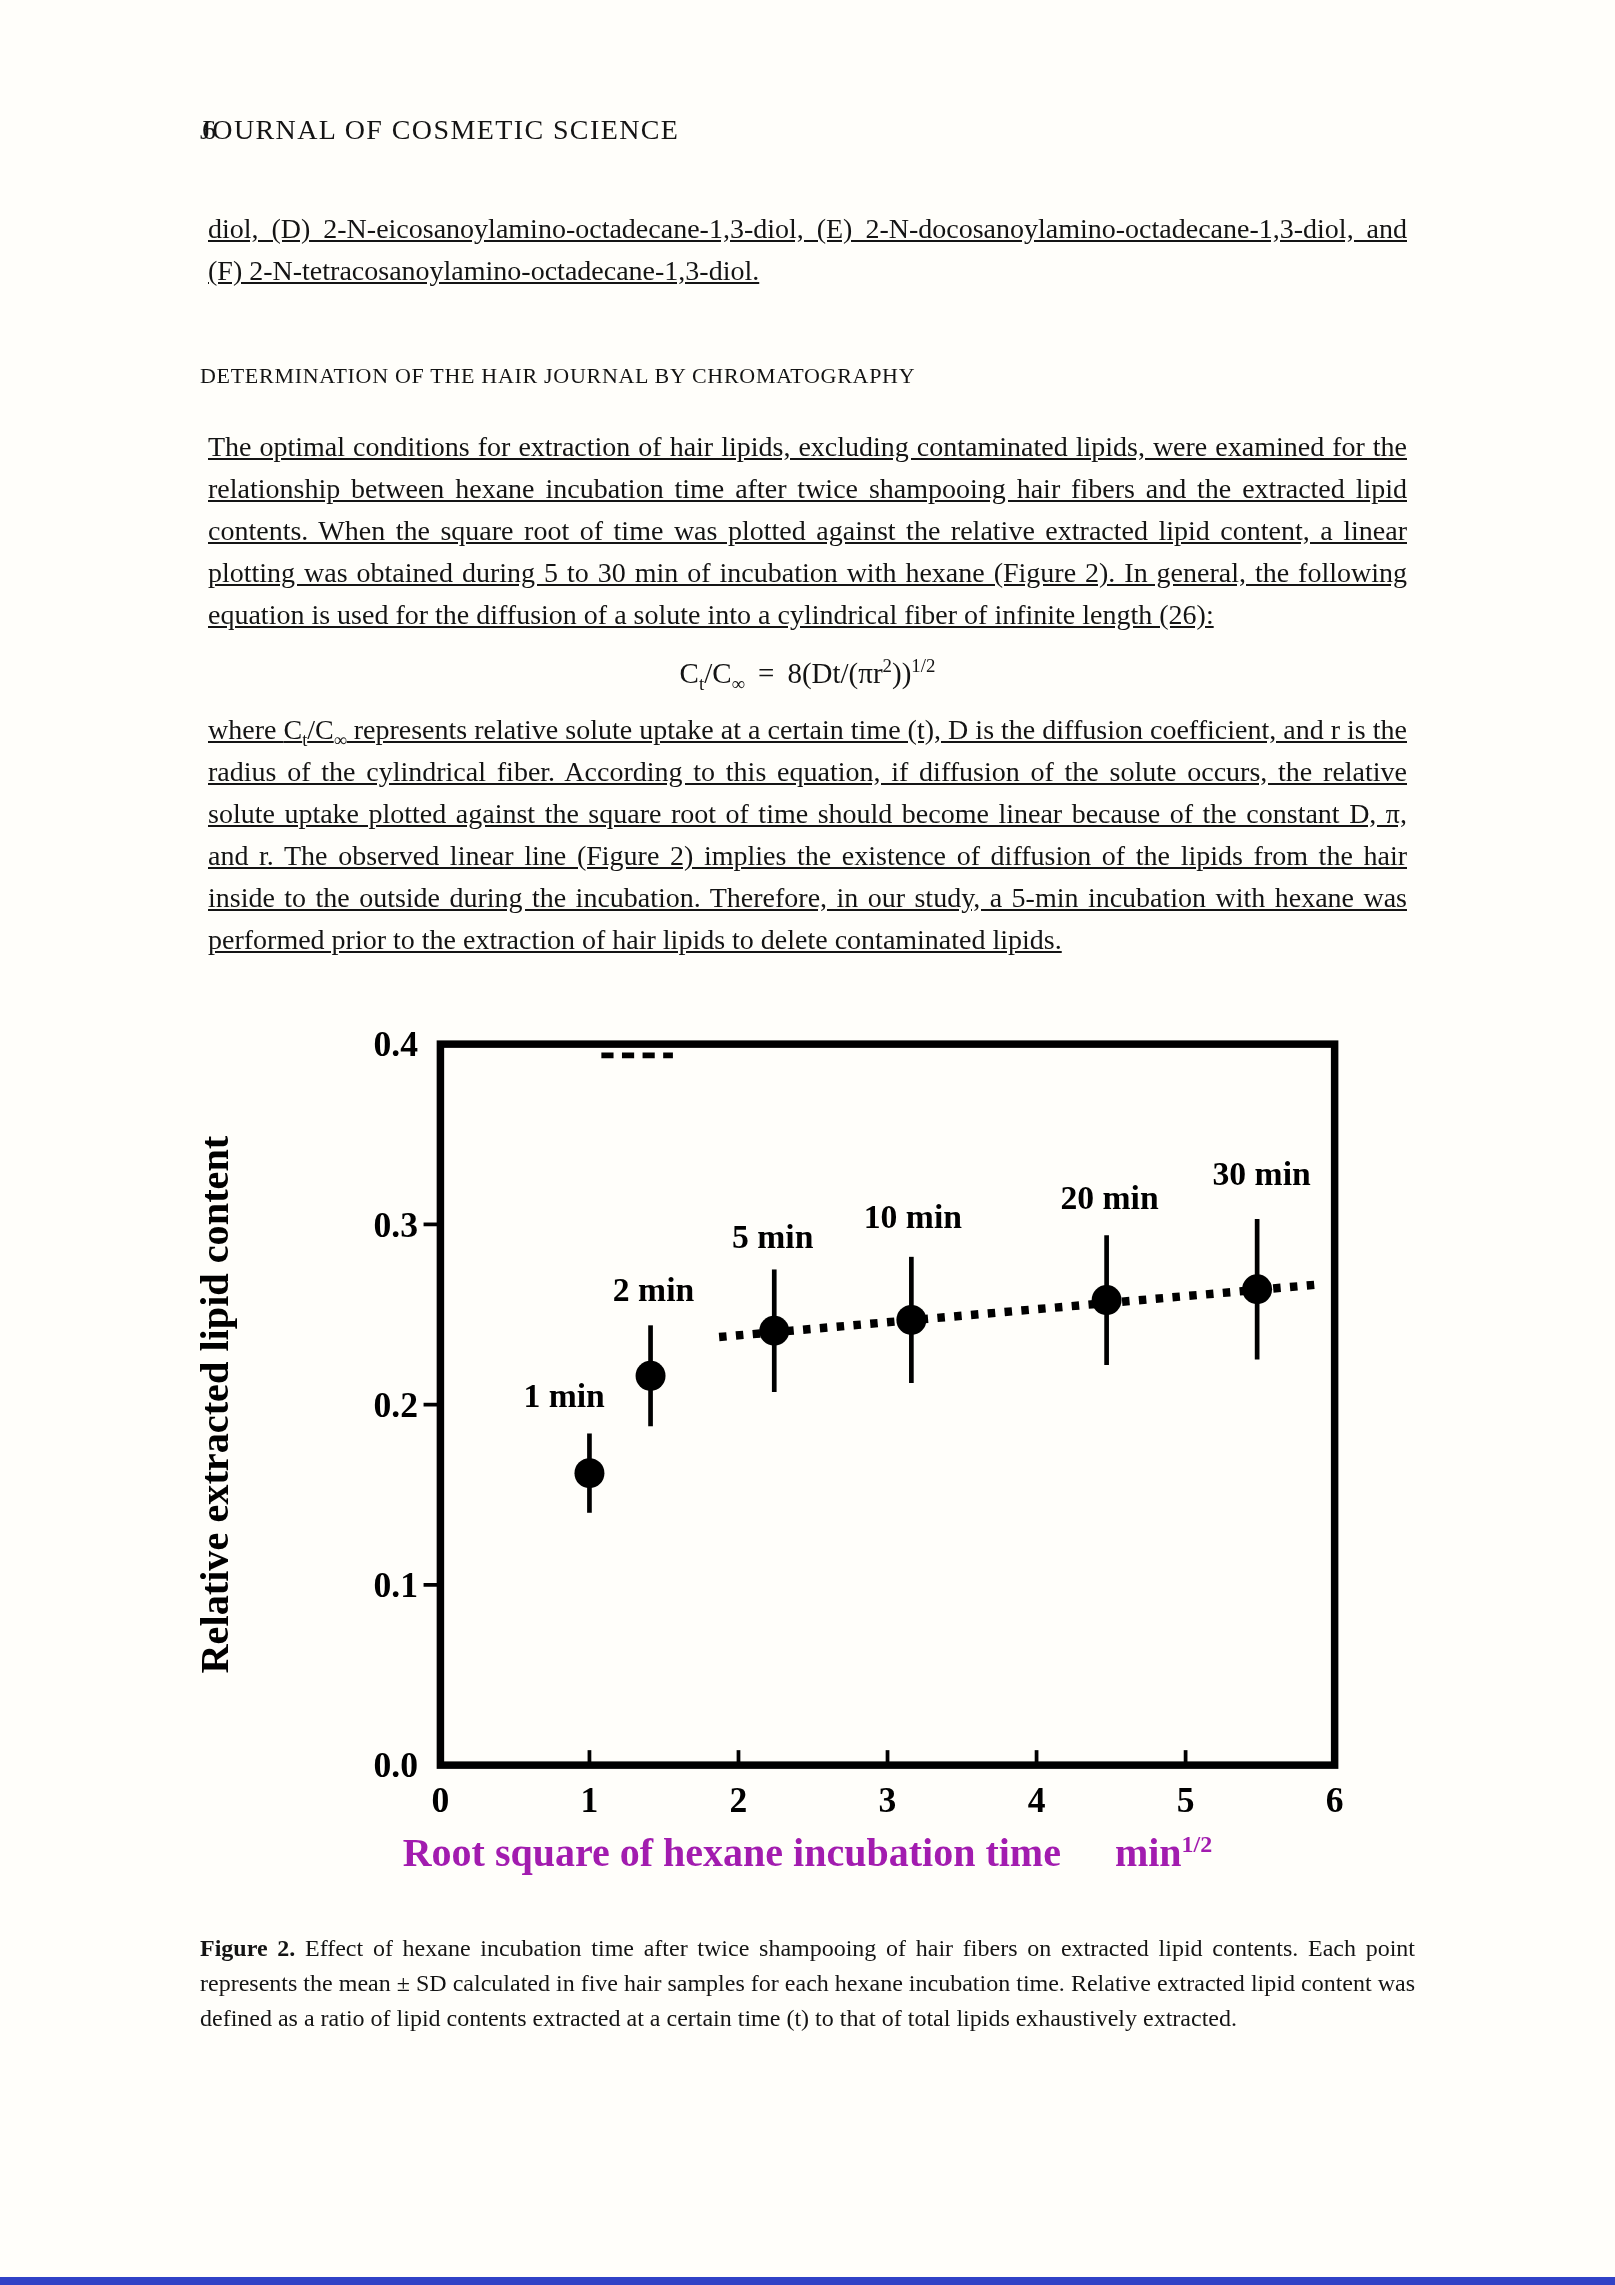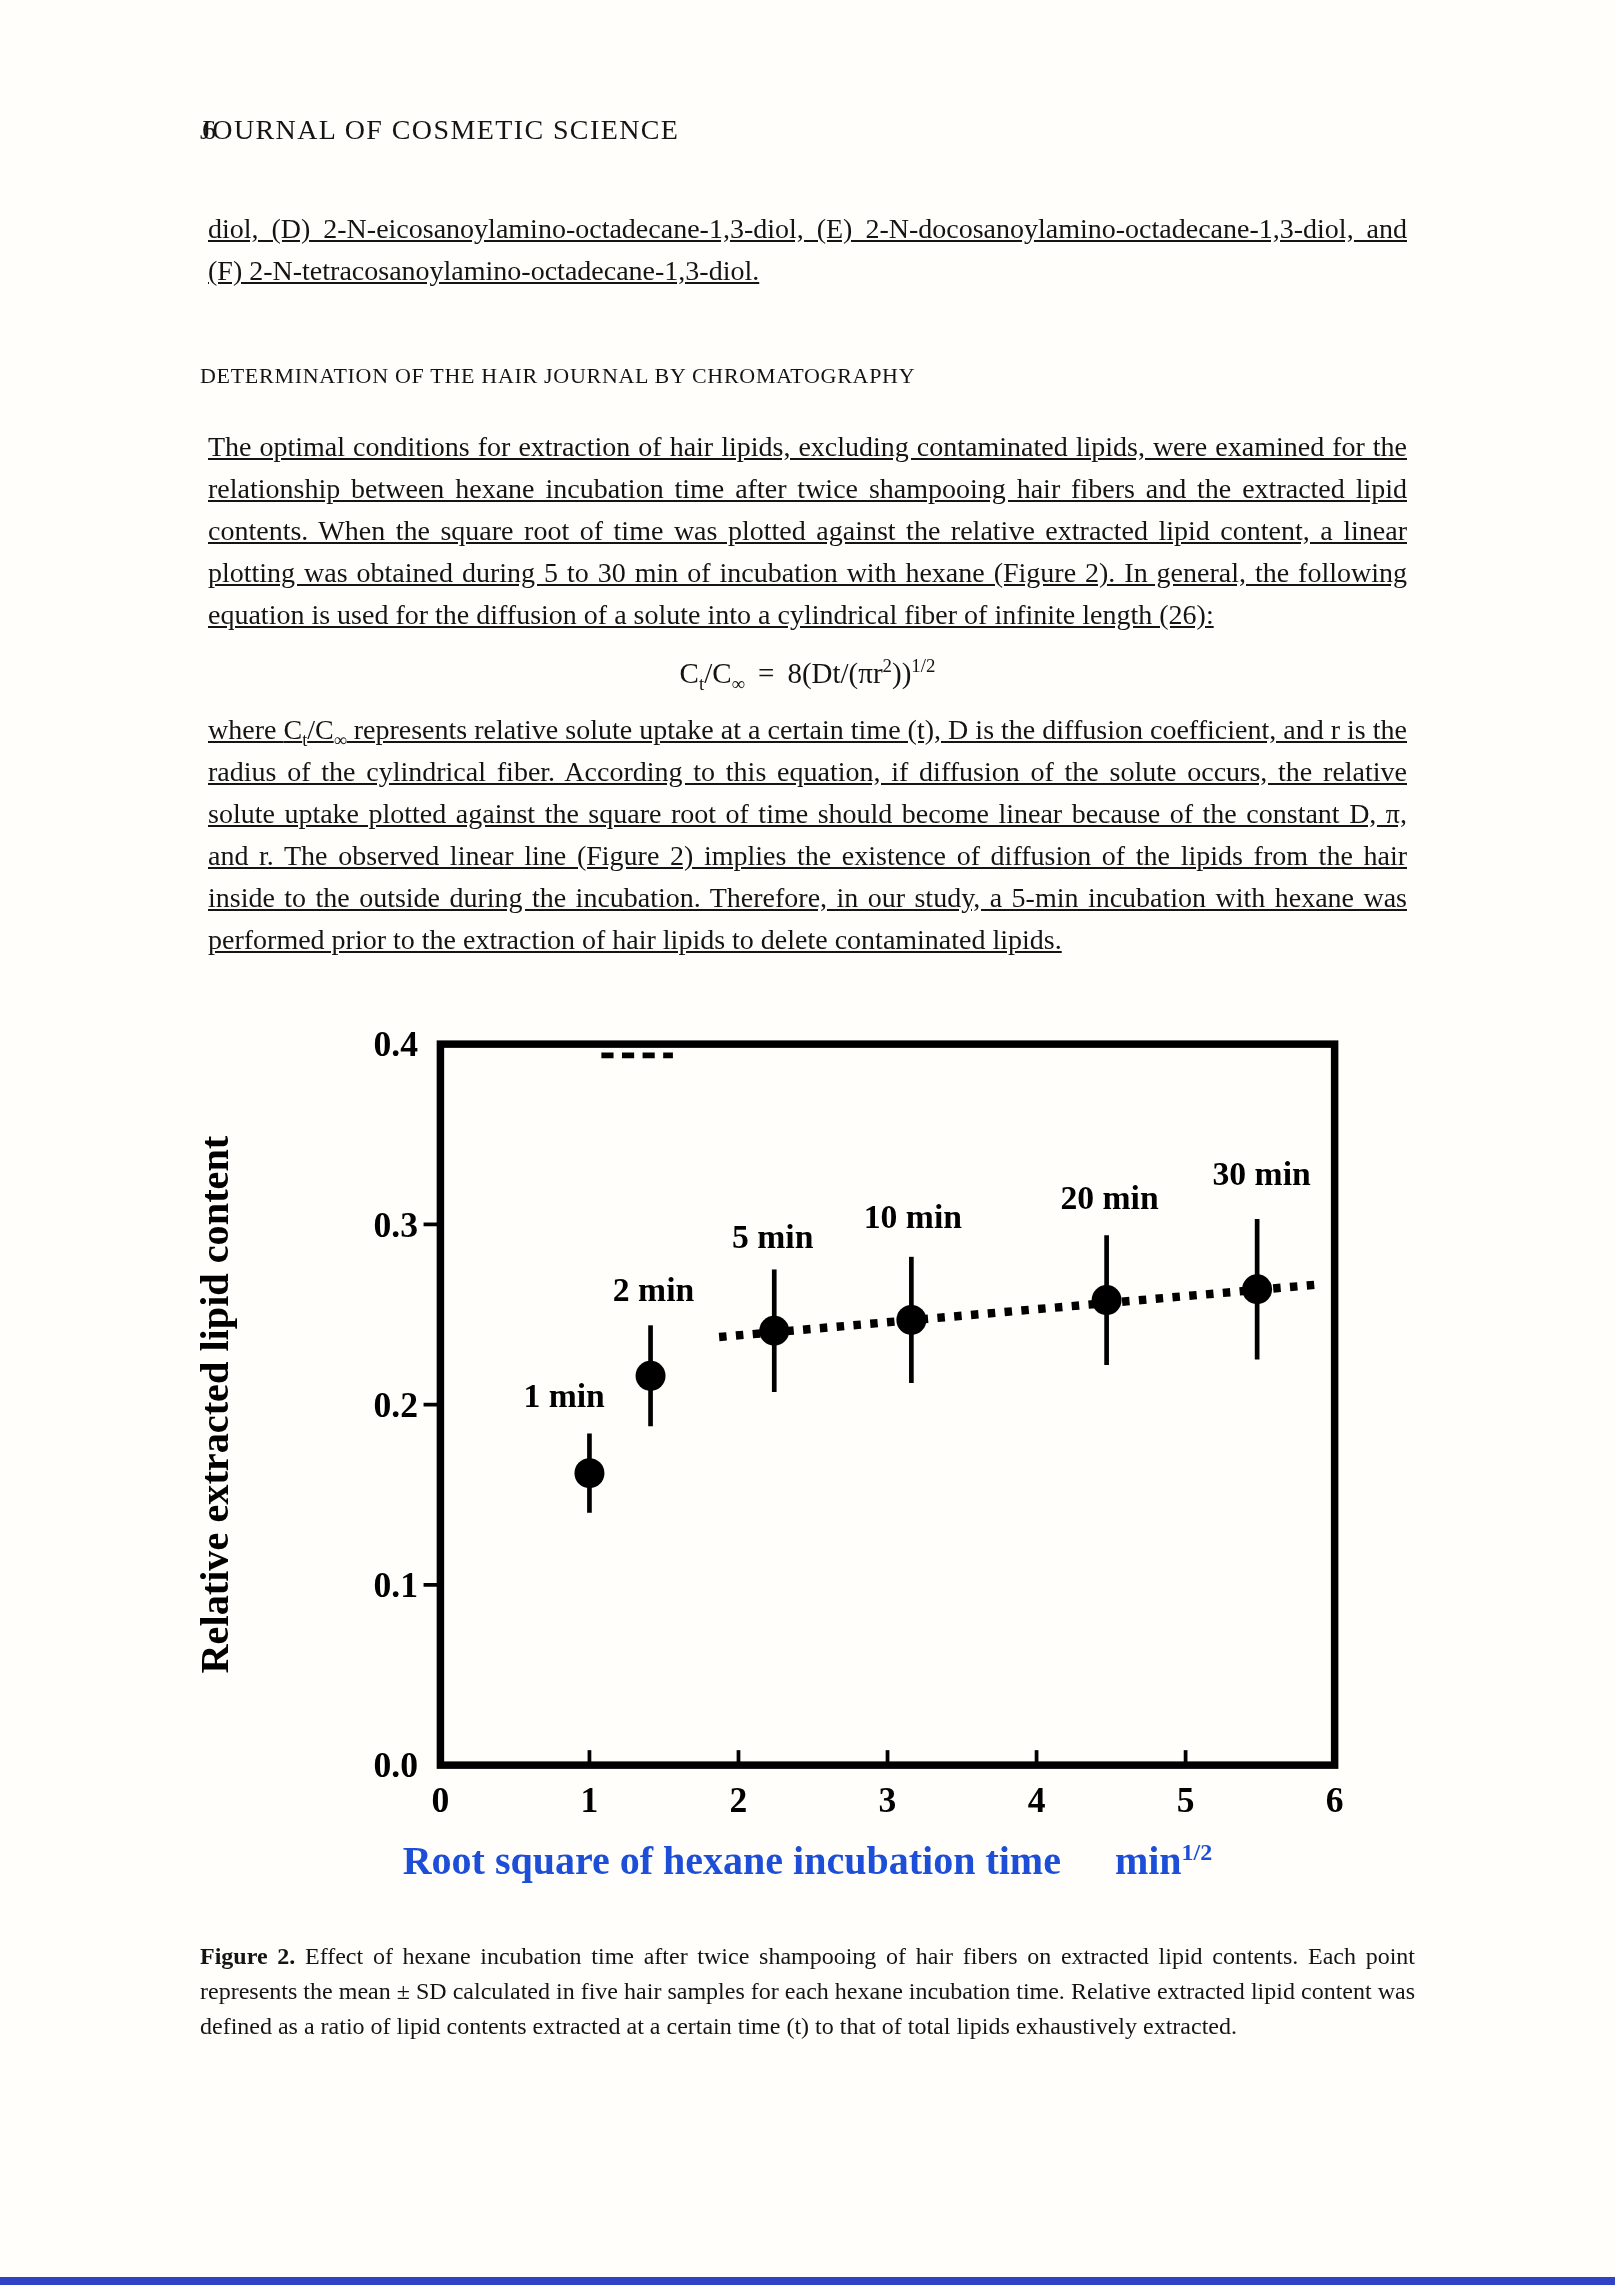--- a/index.html
+++ b/index.html
@@ -41,21 +41,21 @@
 
   .figure { margin: 41px 0 0 0; }
   #figure-chart { display: block; margin-left: -13px; }
 
   .tick-label   { font-family: "Liberation Serif", serif; font-size: 38px; font-weight: bold; fill: #000; }
   .pt-label     { font-family: "Liberation Serif", serif; font-size: 36px; font-weight: bold; fill: #000; }
   .y-axis-title { font-family: "Liberation Serif", serif; font-size: 43px; font-weight: bold; fill: #000; }
 
   .x-axis-title {
     display: flex; justify-content: center; align-items: baseline;
-    gap: 54px; font-size: 40px; font-weight: bold; margin-top: 11px; color: #1d4ed8;
+    gap: 54px; font-size: 40px; font-weight: bold; margin-top: 3px; color: #a21caf;
   }
   .x-axis-title sup { font-size: 0.6em; }
 
   .caption { font-size: 24px; line-height: 35px; text-align: justify; margin-top: 55px; display: block; }
   .caption-label { font-weight: bold; }
 
   .bottom-strip { position: absolute; left: 0; right: 0; bottom: 0; height: 8.4px; background: #3142c6; }
 </style>
 </head>
 <body>

